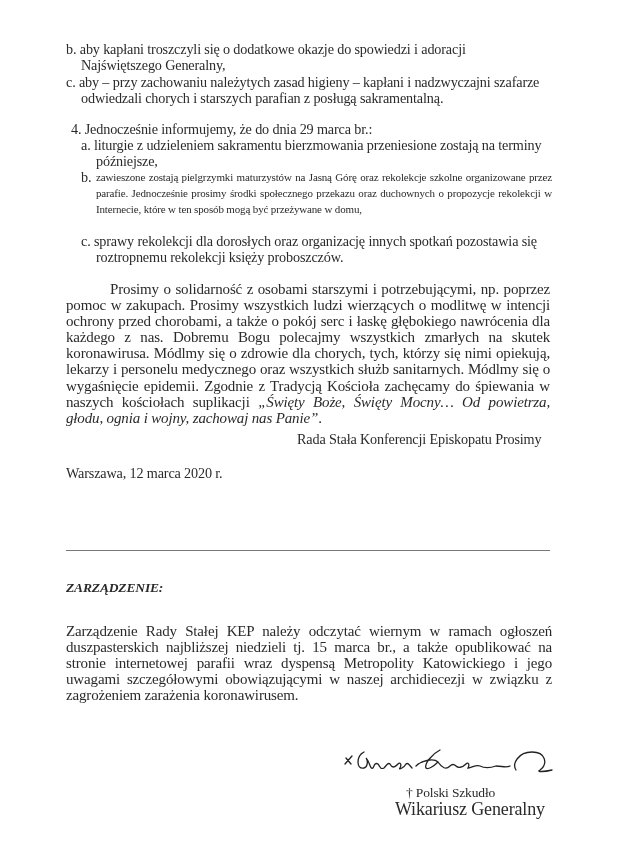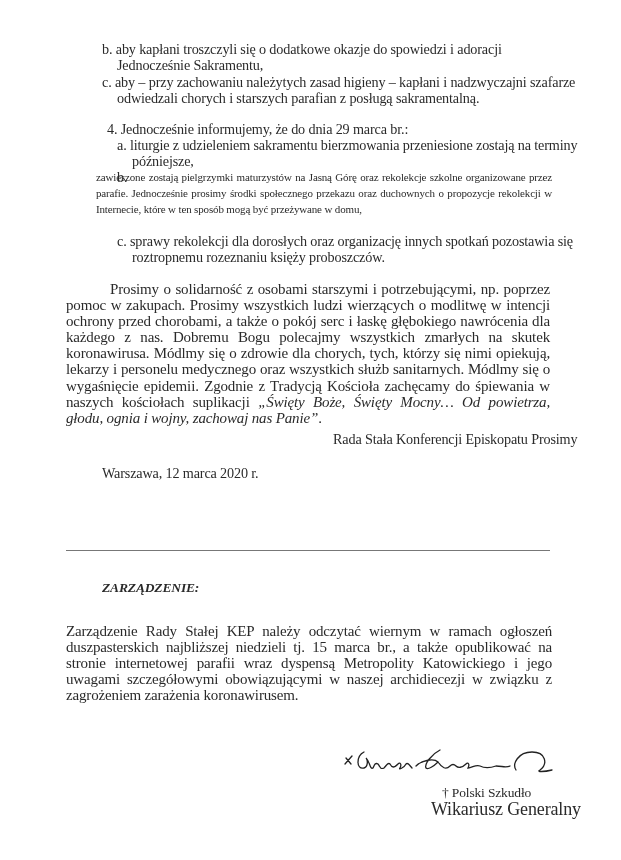--- a/index.html
+++ b/index.html
@@ -1,43 +1,43 @@
 <!DOCTYPE html>
 <html><head>
 <meta charset="utf-8">
 <style>
   html, body { margin: 0; padding: 0; background: #ffffff; }
   body {
     width: 621px; height: 860px; position: relative; overflow: hidden;
     font-family: "Liberation Serif", "DejaVu Serif", serif;
     color: #2a2a2a;
   }
-  .line { position: absolute; white-space: nowrap; font-size: 14.2px; line-height: 16px; letter-spacing: -0.15px; margin-left: 36px; }
+  .line { position: absolute; white-space: nowrap; font-size: 14.2px; line-height: 16px; letter-spacing: -0.15px; }
   .just { position: absolute; left: 66px; width: 484px; font-size: 15px; line-height: 16.1px; text-align: justify; letter-spacing: -0.15px; }
   .just-block { position: absolute; font-size: 11px; line-height: 16.1px; text-align: justify; letter-spacing: -0.15px; }
   .ital { font-style: italic; }
   .bold { font-weight: bold; font-style: italic; }
   .rule { position: absolute; left: 66px; top: 550px; width: 484px; height: 1px; background: #777; }
   .signature { position: absolute; left: 342px; top: 742px; width: 220px; height: 40px; }
 </style>
 </head>
 <body>
 
 <div class="line" style="left:66px; top:41px;">b. aby kapłani troszczyli się o dodatkowe okazje do spowiedzi i adoracji</div>
-<div class="line" style="left:81px; top:57px;">Jednocześnie Sakramentu,</div>
+<div class="line" style="left:81px; top:57px;">Najświętszego Generalny,</div>
 <div class="line" style="left:66px; top:74px;">c. aby – przy zachowaniu należytych zasad higieny – kapłani i nadzwyczajni szafarze</div>
 <div class="line" style="left:81px; top:90px;">odwiedzali chorych i starszych parafian z posługą sakramentalną.</div>
 
 <div class="line" style="left:71px; top:121px;">4. Jednocześnie informujemy, że do dnia 29 marca br.:</div>
 <div class="line" style="left:81px; top:137px;">a. liturgie z udzieleniem sakramentu bierzmowania przeniesione zostają na terminy</div>
 <div class="line" style="left:96px; top:153px;">późniejsze,</div>
 <div class="line" style="left:81px; top:169px;">b.</div>
 <div class="just-block" style="left:96px; top:169px; width:456px;">zawieszone zostają pielgrzymki maturzystów na Jasną Górę oraz rekolekcje szkolne organizowane przez parafie. Jednocześnie prosimy środki społecznego przekazu oraz duchownych o propozycje rekolekcji w Internecie, które w ten sposób mogą być przeżywane w domu,</div>
 <div class="line" style="left:81px; top:233px;">c. sprawy rekolekcji dla dorosłych oraz organizację innych spotkań pozostawia się</div>
-<div class="line" style="left:96px; top:249px;">roztropnemu rozeznaniu księży proboszczów.</div>
+<div class="line" style="left:96px; top:249px;">roztropnemu rekolekcji księży proboszczów.</div>
 
 <div class="just" style="top:281px; text-indent:44px;"><span>Prosimy o solidarność z osobami starszymi i potrzebującymi, np. poprzez pomoc w zakupach. Prosimy wszystkich ludzi wierzących o modlitwę w intencji ochrony przed chorobami, a także o pokój serc i łaskę głębokiego nawrócenia dla każdego z nas. Dobremu Bogu polecajmy wszystkich zmarłych na skutek koronawirusa. Módlmy się o zdrowie dla chorych, tych, którzy się nimi opiekują, lekarzy i personelu medycznego oraz wszystkich służb sanitarnych. Módlmy się o wygaśnięcie epidemii. Zgodnie z Tradycją Kościoła zachęcamy do śpiewania w naszych kościołach suplikacji </span><span class="ital">„Święty Boże, Święty Mocny… Od powietrza, głodu, ognia i wojny, zachowaj nas Panie”</span><span>.</span></div>
 
 <div class="line" style="left:297px; top:431px;">Rada Stała Konferencji Episkopatu Prosimy</div>
 <div class="line" style="left:66px; top:465px;">Warszawa, 12 marca 2020 r.</div>
 
 <div class="rule"></div>
 
 <div class="line bold" style="left:66px; top:580px; font-size:13.5px;">ZARZĄDZENIE:</div>
 <div class="just" style="top:623px; width:486px;">Zarządzenie Rady Stałej KEP należy odczytać wiernym w ramach ogłoszeń duszpasterskich najbliższej niedzieli tj. 15 marca br., a także opublikować na stronie internetowej parafii wraz dyspensą Metropolity Katowickiego i jego uwagami szczegółowymi obowiązującymi w naszej archidiecezji w związku z zagrożeniem zarażenia koronawirusem.</div>

